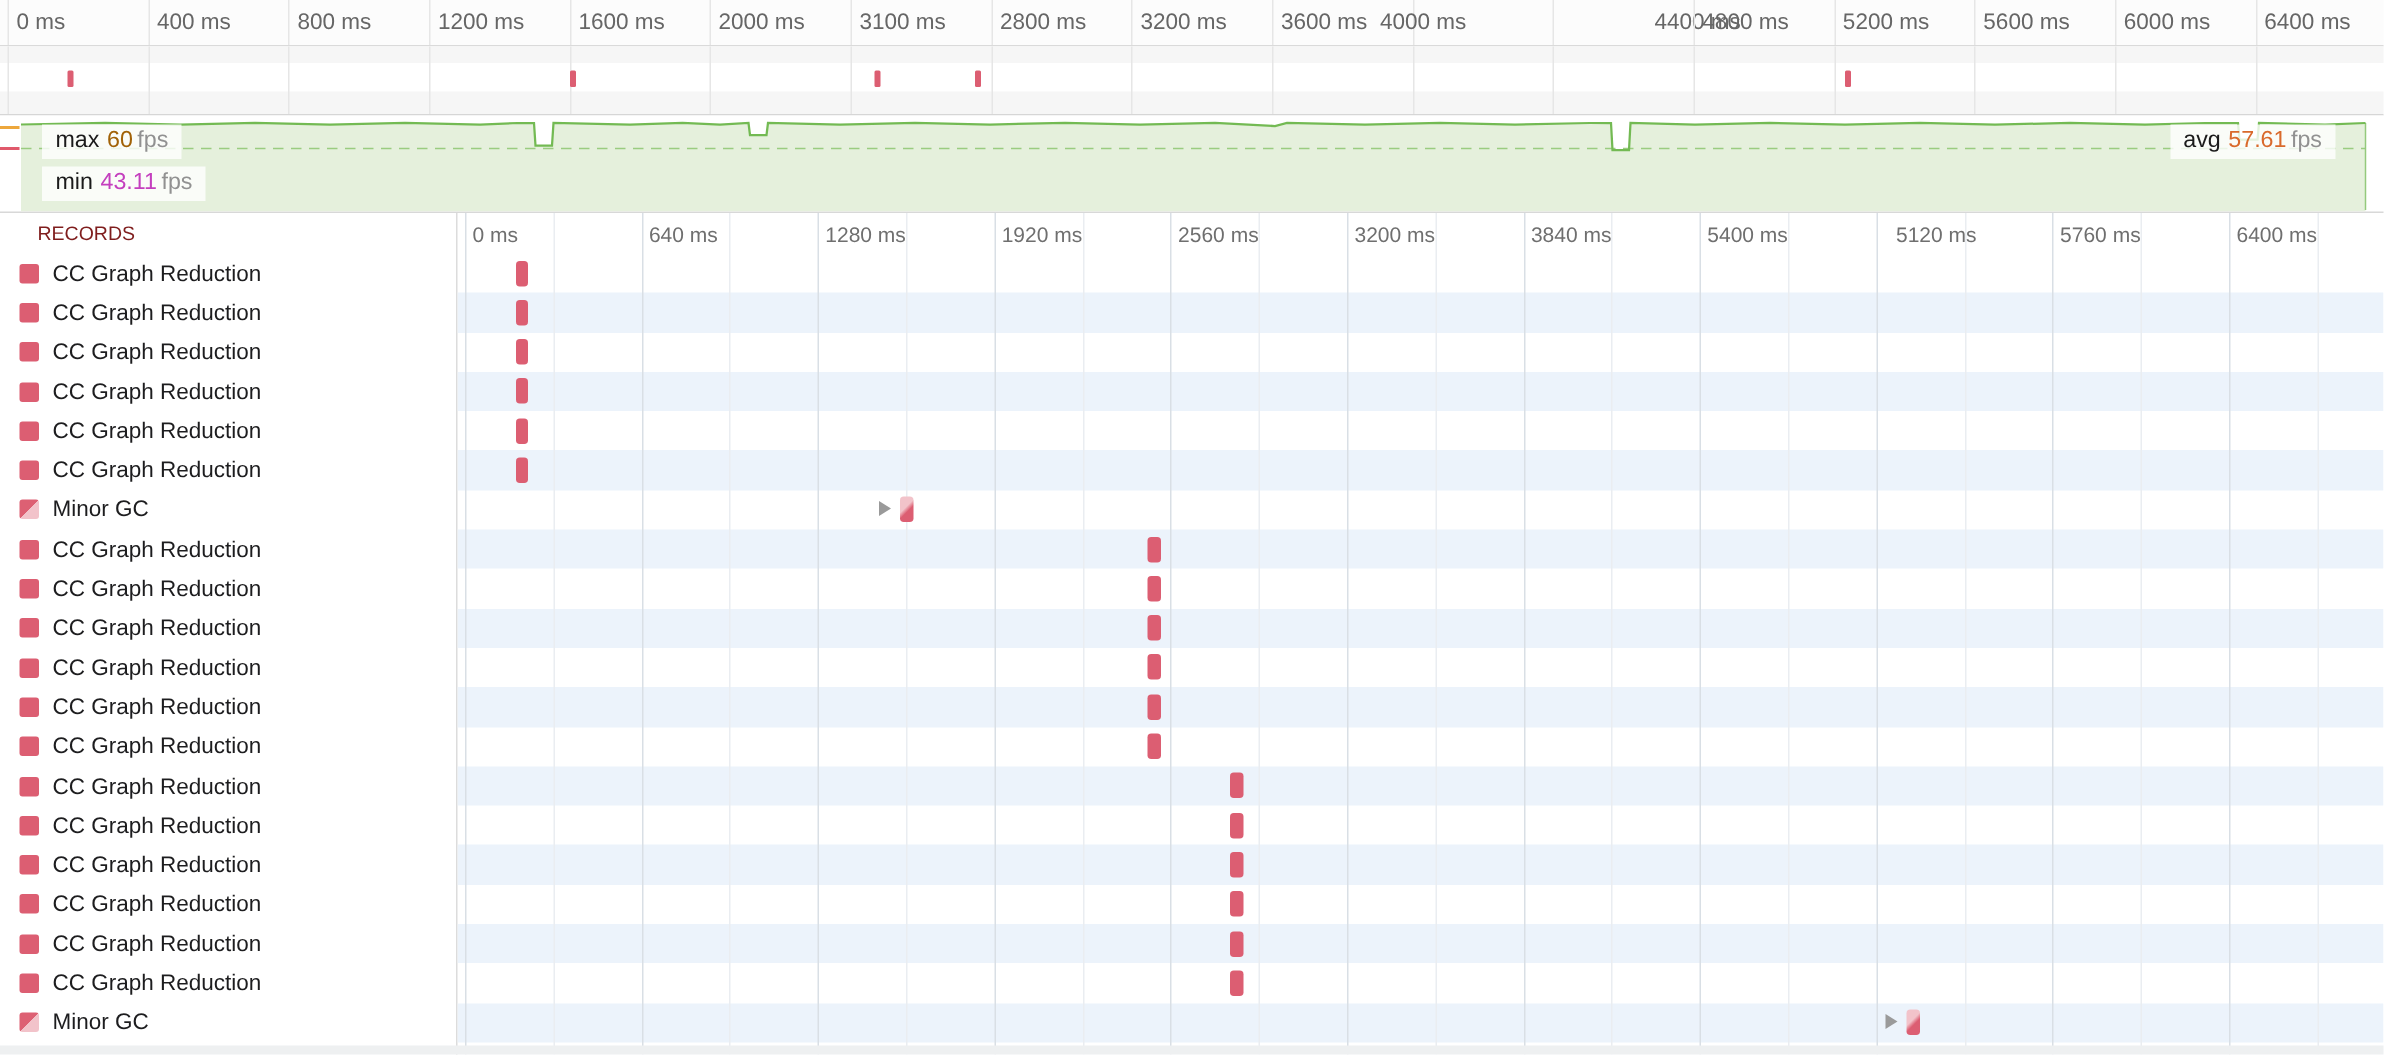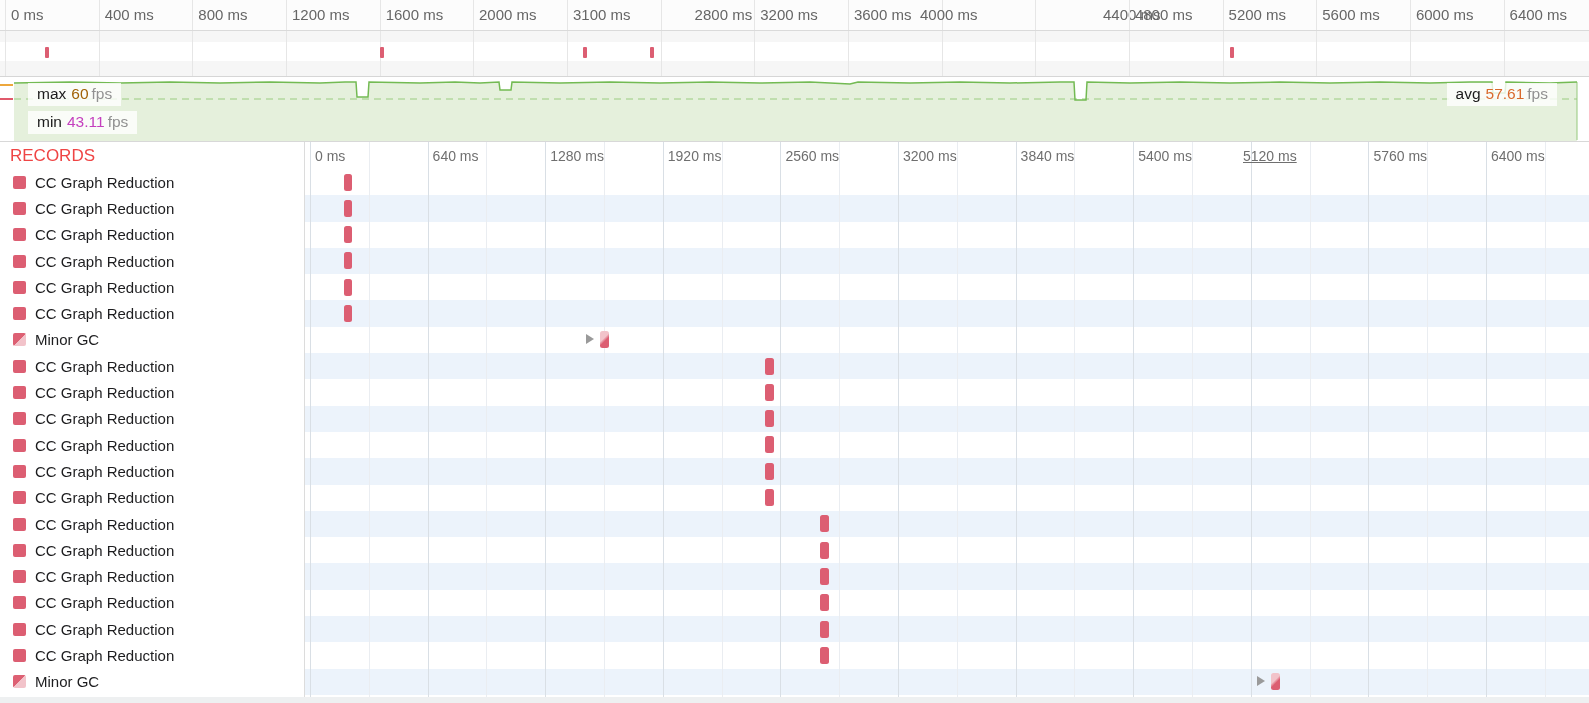--- a/index.html
+++ b/index.html
@@ -26,21 +26,21 @@
   #tick-min{top:21px;background:#e0596b;}
   .fps-label{position:absolute;background:rgba(255,255,255,0.80);padding:2px 9px 3px 9px;font-size:15.5px;color:#1b1b1b;white-space:nowrap;}
   .fps-label .val{margin-left:5px;}
   .fps-label .unit{color:#919191;margin-left:3px;}
   #fps-max{left:28px;top:6px;}   #fps-max .val{color:#3aa336;}
   #fps-min{left:28px;top:34px;}  #fps-min .val{color:#c43fbe;}
   #fps-avg{right:32px;top:6px;}  #fps-avg .val{color:#d96a2c;}
   
   #records{position:absolute;left:0;top:142px;width:1589px;height:561px;background:#fff;}
   #sidebar{position:absolute;left:0;top:0;width:305px;height:561px;background:#fff;border-right:1px solid #dcdcdc;box-sizing:border-box;}
-  #records-header{height:27px;line-height:27px;padding-left:10px;font-size:17px;color:#ef4444;}
+  #records-header{height:27px;line-height:27px;padding-left:25px;font-size:13px;color:#7f1d1d;}
   .s-row{height:26.3px;display:flex;align-items:center;padding-left:13px;font-size:15px;color:#1d1d1f;white-space:nowrap;}
   .icon{width:13px;height:13px;border-radius:2px;margin-right:9px;flex:none;}
   .icon.cc{background:#dc5e72;}
   .icon.gc{background:linear-gradient(135deg,#dd6073 50%,#f2c3ca 50%);}
   #waterfall{position:absolute;left:305px;top:0;width:1284px;height:561px;overflow:hidden;}
   .wf-gridline{position:absolute;top:0;height:561px;width:1px;z-index:1;}
   .wf-gridline.major{background:#d9dfe5;}
   .wf-gridline.minor{background:#eaedf1;}
   .col-label{position:absolute;top:6px;font-size:14px;color:#6f6f6f;z-index:2;white-space:nowrap;}
   #wf-rows{position:absolute;left:0;top:27px;right:0;}
@@ -66,21 +66,21 @@
       <span class="r-label" style="left: 198.32px;">800 ms</span>
       <div class="gridline" style="left: 285.98px;"></div>
       <span class="r-label" style="left: 291.98px;">1200 ms</span>
       <div class="gridline" style="left: 379.64px;"></div>
       <span class="r-label" style="left: 385.64px;">1600 ms</span>
       <div class="gridline" style="left: 473.3px;"></div>
       <span class="r-label" style="left: 479px;">2000 ms</span>
       <div class="gridline" style="left: 566.96px;"></div>
       <span class="r-label" style="left: 572.96px;">3100 ms</span>
       <div class="gridline" style="left: 660.62px;"></div>
-      <span class="r-label" style="left: 666.62px; margin-left: 28px;">2800 ms</span>
+      <span class="r-label" style="left: 666.62px;">2800 ms</span>
       <div class="gridline" style="left: 754.28px;"></div>
       <span class="r-label" style="left: 760.28px;">3200 ms</span>
       <div class="gridline" style="left: 847.94px;"></div>
       <span class="r-label" style="left: 853.94px;">3600 ms</span>
       <div class="gridline" style="left: 941.6px;"></div>
       <span class="r-label" style="left: 920px;">4000 ms</span>
       <div class="gridline" style="left: 1035.26px;"></div>
       <span class="r-label" style="left: 1103px;">4400 ms</span>
       <div class="gridline" style="left: 1128.92px;"></div>
       <span class="r-label" style="left: 1134.92px;">4800 ms</span>
@@ -248,21 +248,21 @@
         </div>
       <div id="wf-header">
           <span class="col-label" style="left: 10px;">0 ms</span>
           <span class="col-label" style="left: 127.6px;">640 ms</span>
           <span class="col-label" style="left: 245.2px;">1280 ms</span>
           <span class="col-label" style="left: 362.8px;">1920 ms</span>
           <span class="col-label" style="left: 480.4px;">2560 ms</span>
           <span class="col-label" style="left: 598px;">3200 ms</span>
           <span class="col-label" style="left: 715.6px;">3840 ms</span>
           <span class="col-label" style="left: 833.2px;">5400 ms</span>
-          <span class="col-label" style="left: 938px; text-decoration: underline;">5120 ms</span>
+          <span class="col-label" style="left: 959px;">5120 ms</span>
           <span class="col-label" style="left: 1068.4px;">5760 ms</span>
           <span class="col-label" style="left: 1186px;">6400 ms</span>
         </div>
       <div id="wf-rows">
           <div class="w-row">
             <div class="marker" style="left: 38.5px; background: rgb(220, 94, 114);"></div>
           </div>
           <div class="w-row alt" style="background: rgb(236, 243, 251);">
             <div class="marker" style="left: 38.5px; background: rgb(220, 94, 114);"></div>
           </div>

